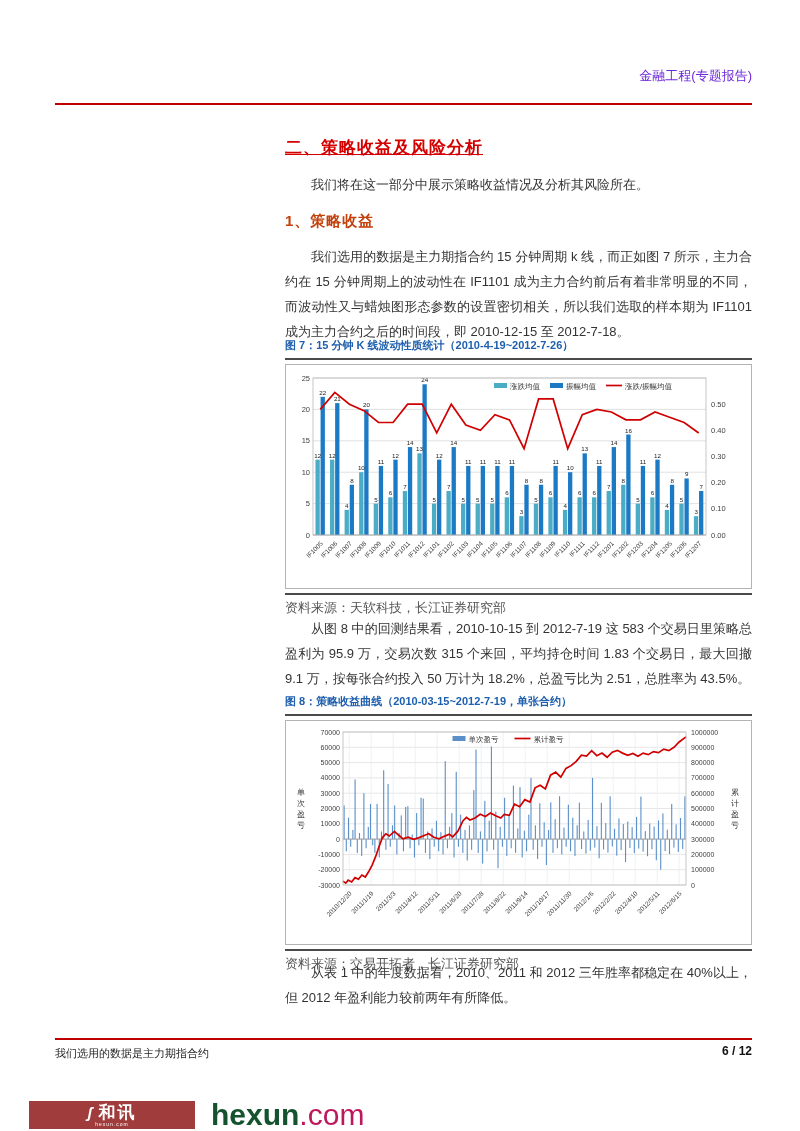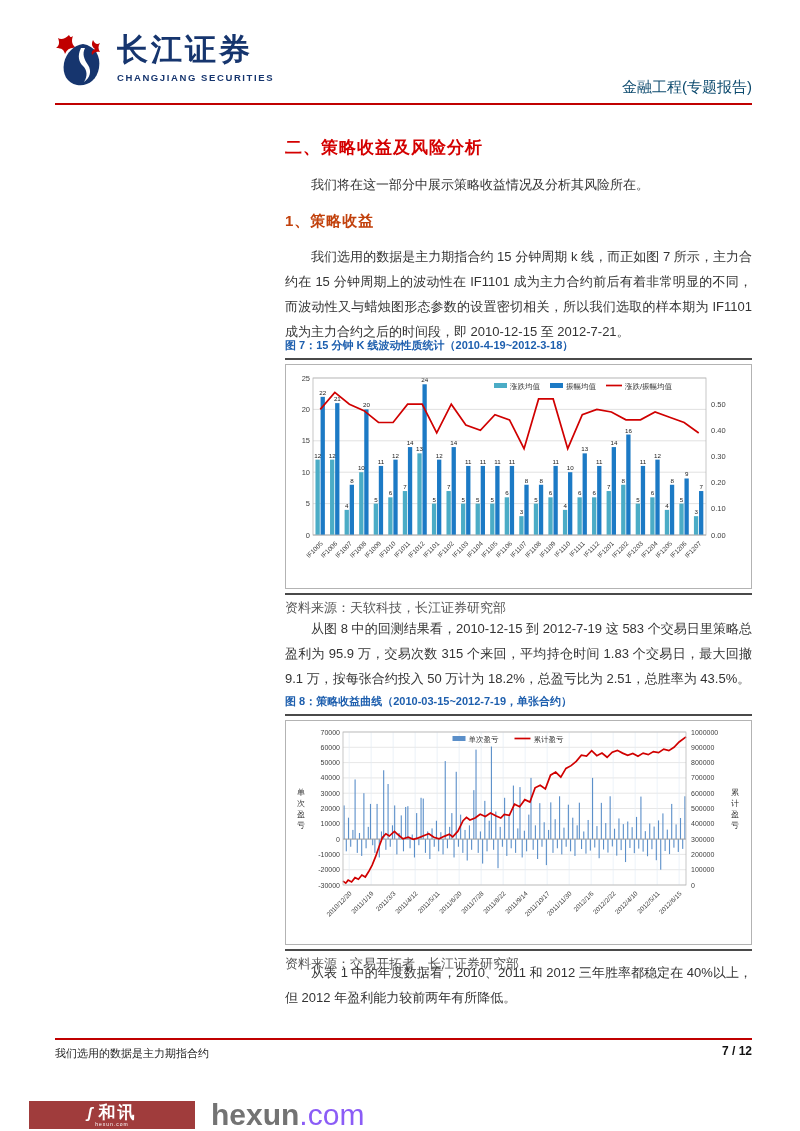--- a/index.html
+++ b/index.html
@@ -4,76 +4,62 @@
 <style>
   html,body{margin:0;padding:0;background:#e8e8e8;}
   #page{position:relative;width:800px;height:1131px;background:#ffffff;margin:0 auto;
         font-family:"Liberation Sans","DejaVu Sans",sans-serif;color:#333;overflow:hidden;}
   
   .brand{position:absolute;left:55px;top:30px;display:flex;align-items:flex-start;}
   .brand-icon{width:56px;height:62px;position:relative;}
   .brand-txt{margin-left:6px;}
   .brand-cn{font-size:31px;font-weight:bold;color:#16356e;letter-spacing:3px;line-height:40px;}
   .brand-en{font-size:9.5px;font-weight:bold;color:#16356e;letter-spacing:1.6px;margin-top:2px;}
-  .doc-type{position:absolute;right:48px;top:78px;font-size:15px;color:#0c4a6e;}
+  .doc-type{position:absolute;right:48px;top:67px;font-size:13px;color:#6d28d9;}
   .head-rule{position:absolute;left:55px;top:103px;width:697px;height:2px;background:#c00000;}
   
   .col{position:absolute;left:285px;width:467px;}
-  .h1{font-size:17px;font-weight:bold;color:#d40000;letter-spacing:1px;}
+  .h1{font-size:17px;font-weight:bold;color:#d40000;letter-spacing:1px;text-decoration:underline;}
   .h2{font-size:15px;font-weight:bold;color:#c2410c;letter-spacing:1px;}
   .para{font-size:13px;line-height:25px;text-align:justify;text-indent:2em;color:#333;}
   .fig-caption{font-size:11px;font-weight:bold;color:#1e5fae;margin-bottom:5px;}
   .chartwrap{border-top:2px solid#4a4a4a;border-bottom:2px solid #4a4a4a;padding:4px 0;}
   .figure-box{border:1px solid #b3b3b3;padding:3px;background:#fff;}
   .fig-source{font-size:13px;color:#555;margin-top:4px;}
   
   .foot-rule{position:absolute;left:55px;top:1038px;width:697px;height:2px;background:#c00000;}
   .foot-left{position:absolute;left:55px;top:1046px;font-size:11px;color:#222;}
   .foot-right{position:absolute;right:48px;top:1044px;font-size:12px;font-weight:bold;color:#111;}
   
   .hx{position:absolute;left:29px;top:1098px;display:flex;align-items:center;cursor:pointer;}
   .hx-box{width:166px;height:28px;background:#a03c3c;color:#fff;display:flex;align-items:center;
           justify-content:center;flex-direction:column;line-height:1;}
   .hx-box-main{display:flex;align-items:center;font-weight:bold;font-size:17px;letter-spacing:2px;}
   .hx-glyph{font-size:15px;margin-right:4px;font-style:italic;}
   .hx-sub{font-size:5px;letter-spacing:1px;margin-top:1px;}
   .hx-word{margin-left:16px;font-size:30px;}
-  .hx-bold{font-weight:bold;color:#737373;}
-  .hx-light{color:#8b5cf6;}
+  .hx-bold{font-weight:bold;color:#14532d;}
+  .hx-light{color:#be185d;}
   svg text{font-family:"Liberation Sans","DejaVu Sans",sans-serif;}
 </style>
 </head>
 <body>
 
 <div id="page">
 
-  <div class="brand">
-    <div class="brand-icon">
-      <svg width="56" height="62" viewBox="0 0 56 62">
-        <path d="M14 5 C10 9 6 10 3 8 C5 13 4 16 1 18 C7 18 9 20 10 24 C12 19 16 17 21 18 C17 15 16 11 18 6 C16 8 15 7 14 5 Z" fill="#c00000"></path>
-        <path d="M28 14 C40 16 46 26 44 38 C42 50 32 57 22 55 C12 53 7 44 9 33 C11 23 19 15 28 14 Z" fill="#16356e"></path>
-        <path d="M26 18 C22 26 24 32 28 36 C32 40 33 46 29 52 C35 48 37 41 33 35 C29 29 27 24 30 18 Z" fill="#ffffff"></path>
-        <path d="M38 10 C36 14 37 17 40 19 C37 20 36 22 37 25 C39 22 42 21 45 22 C43 19 43 16 45 13 C42 15 40 14 38 10 Z" fill="#c00000"></path>
-      </svg>
-    </div>
-    <div class="brand-txt">
-      <div class="brand-cn">长江证券</div>
-      <div class="brand-en">CHANGJIANG SECURITIES</div>
-    </div>
-  </div>
   <div class="doc-type">金融工程(专题报告)</div>
   <div class="head-rule"></div>
 
   <div class="col h1" style="top:136px;">二、策略收益及风险分析</div>
   <div class="col para" style="top:172px;">我们将在这一部分中展示策略收益情况及分析其风险所在。</div>
   <div class="col h2" style="top:212px;">1、策略收益</div>
-  <div class="col para" style="top:244px;">我们选用的数据是主力期指合约 15 分钟周期 k 线，而正如图 7 所示，主力合约在 15 分钟周期上的波动性在 IF1101 成为主力合约前后有着非常明显的不同，而波动性又与蜡烛图形态参数的设置密切相关，所以我们选取的样本期为 IF1101 成为主力合约之后的时间段，即 2010-12-15 至 2012-7-21。</div>
+  <div class="col para" style="top:244px;">我们选用的数据是主力期指合约 15 分钟周期 k 线，而正如图 7 所示，主力合约在 15 分钟周期上的波动性在 IF1101 成为主力合约前后有着非常明显的不同，而波动性又与蜡烛图形态参数的设置密切相关，所以我们选取的样本期为 IF1101 成为主力合约之后的时间段，即 2010-12-15 至 2012-7-18。</div>
 
   <div class="col" style="top:338px;">
-    <div class="fig-caption">图 7：15 分钟 K 线波动性质统计（2010-4-19~2012-3-18）</div>
+    <div class="fig-caption">图 7：15 分钟 K 线波动性质统计（2010-4-19~2012-7-26）</div>
     <div class="chartwrap">
       <div class="figure-box">
         <svg id="chart1" width="455" height="213">
             <rect x="24" y="10" width="393" height="157" fill="#ffffff" stroke="none"></rect>
             <line x1="24" y1="167" x2="417" y2="167" stroke="#9a9a9a" stroke-width="0.8"></line>
             <text x="21" y="169.6" font-size="7.5" text-anchor="end" fill="#404040">0</text>
             <text x="422" y="169.6" font-size="7.5" text-anchor="start" fill="#404040">0.00</text>
             <line x1="24" y1="135.60000000000002" x2="417" y2="135.60000000000002" stroke="#d9d9d9" stroke-width="0.8"></line>
             <text x="21" y="138.20000000000002" font-size="7.5" text-anchor="end" fill="#404040">5</text>
             <text x="422" y="143.4333333333333" font-size="7.5" text-anchor="start" fill="#404040">0.10</text>
@@ -231,21 +217,21 @@
             <rect x="261" y="15" width="13" height="5" fill="#1c7ac5"></rect>
             <text x="277" y="20.5" font-size="7.5" text-anchor="start" fill="#333">振幅均值</text>
             <line x1="317" y1="17.5" x2="333" y2="17.5" stroke="#d00000" stroke-width="1.7"></line>
             <text x="336" y="20.5" font-size="7.5" text-anchor="start" fill="#333">涨跌/振幅均值</text>
           </svg>
       </div>
     </div>
     <div class="fig-source">资料来源：天软科技，长江证券研究部</div>
   </div>
 
-  <div class="col para" style="top:616px;">从图 8 中的回测结果看，2010-12-15 到 2012-7-19 这 583 个交易日里策略总盈利为 95.9 万，交易次数 315 个来回，平均持仓时间 1.83 个交易日，最大回撤 9.1 万，按每张合约投入 50 万计为 18.2%，总盈亏比为 2.51，总胜率为 43.5%。</div>
+  <div class="col para" style="top:616px;">从图 8 中的回测结果看，2010-10-15 到 2012-7-19 这 583 个交易日里策略总盈利为 95.9 万，交易次数 315 个来回，平均持仓时间 1.83 个交易日，最大回撤 9.1 万，按每张合约投入 50 万计为 18.2%，总盈亏比为 2.51，总胜率为 43.5%。</div>
 
   <div class="col" style="top:694px;">
     <div class="fig-caption">图 8：策略收益曲线（2010-03-15~2012-7-19，单张合约）</div>
     <div class="chartwrap">
       <div class="figure-box">
         <svg id="chart2" width="455" height="213">
             <rect x="54" y="8" width="343" height="153" fill="#ffffff"></rect>
             <line x1="54" y1="8" x2="397" y2="8" stroke="#dcdcdc" stroke-width="0.7"></line>
             <text x="51" y="10.5" font-size="7" text-anchor="end" fill="#404040">70000</text>
             <text x="402" y="10.5" font-size="7" text-anchor="start" fill="#404040">1000000</text>
@@ -485,21 +471,21 @@
           </svg>
       </div>
     </div>
     <div class="fig-source">资料来源：交易开拓者，长江证券研究部</div>
   </div>
 
   <div class="col para" style="top:960px;">从表 1 中的年度数据看，2010、2011 和 2012 三年胜率都稳定在 40%以上，但 2012 年盈利能力较前两年有所降低。</div>
 
   <div class="foot-rule"></div>
   <div class="foot-left">我们选用的数据是主力期指合约</div>
-  <div class="foot-right">7 / 12</div>
+  <div class="foot-right">6 / 12</div>
 
   <div class="hx">
     <div class="hx-box">
       <div class="hx-box-main">
         <span class="hx-glyph">ʃ</span>
         <span>和讯</span>
       </div>
       <div class="hx-sub">hexun.com</div>
     </div>
     <div class="hx-word"><span class="hx-bold">hexun</span><span class="hx-light">.com</span></div>

